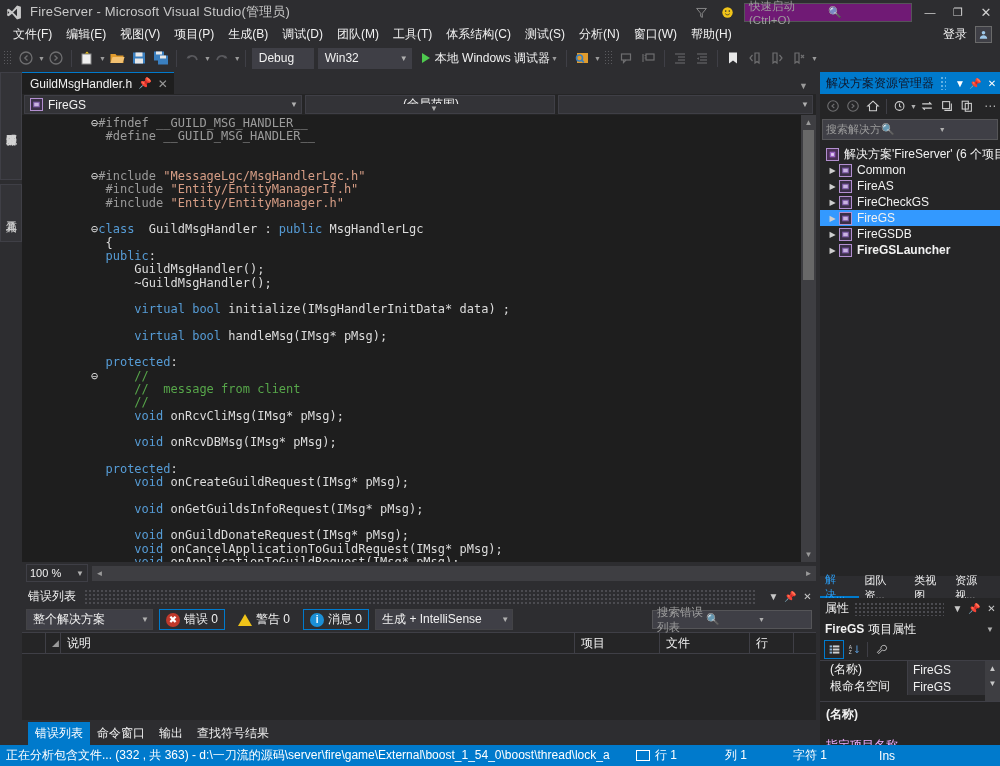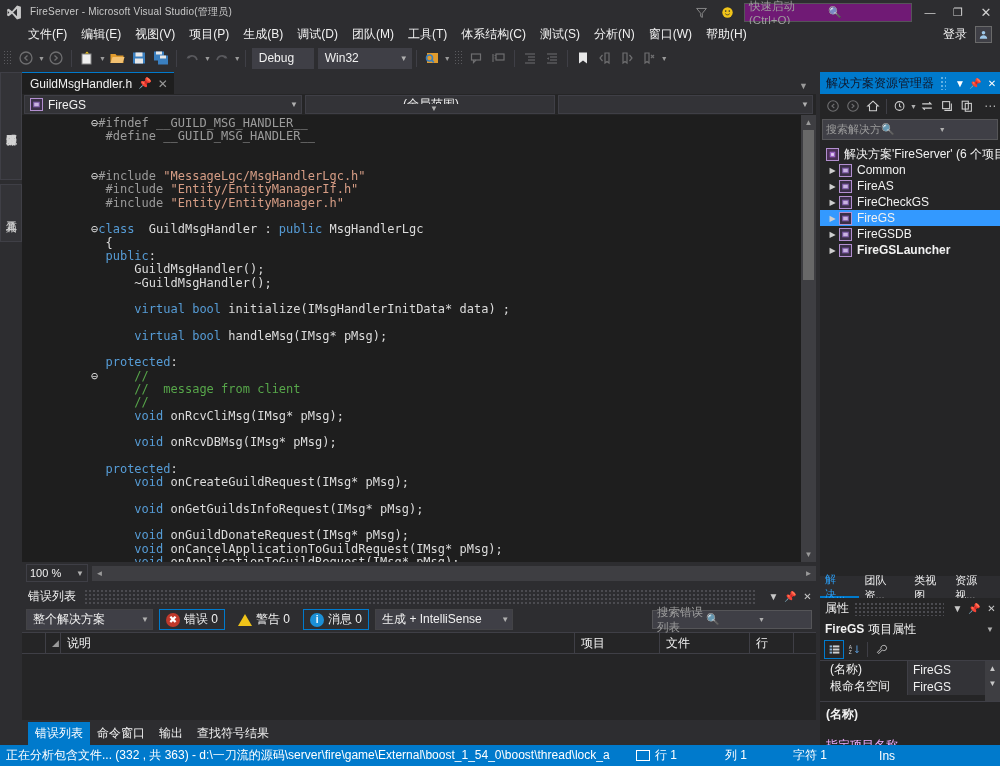--- a/index.html
+++ b/index.html
@@ -13,36 +13,36 @@
   }
   #app { position: relative; width: 1000px; height: 766px; }
 
   
   .titlebar {
     position: absolute; top: 0; left: 0; width: 1000px; height: 24px;
     background: #2d2d30; display: flex; align-items: center;
   }
   .vs-logo { width: 26px; height: 24px; display: flex; align-items: center; justify-content: center; }
   .vs-logo svg { display: block; }
-  .title-text { font-size: 10px; color: #c8c8c8; margin-left: 4px; letter-spacing: .2px; }
+  .title-text { font-size: 13px; color: #c8c8c8; margin-left: 4px; letter-spacing: .2px; }
   .title-right { margin-left: auto; display: flex; align-items: center; height: 24px; }
   .tb-icon { width: 26px; height: 24px; display: flex; align-items: center; justify-content: center; color: #9a9a9a; }
   .quicklaunch {
     width: 168px; height: 19px; background: #701a75; border: 1px solid #555558;
     display: flex; align-items: center; padding: 0 4px; margin: 0 4px;
   }
   .quicklaunch span { color: #9d9d9d; font-size: 11.5px; flex: 1; }
   .quicklaunch .ql-search { color: #c8c8c8; font-size: 11px; }
   .wbtn { width: 28px; height: 24px; display: flex; align-items: center; justify-content: center; color: #d0d0d0; font-size: 11px; }
   .wbtn.close { font-size: 13px; }
 
   
   .menubar {
     position: absolute; top: 24px; left: 0; width: 1000px; height: 21px;
-    background: #2d2d30; display: flex; align-items: center; padding-left: 21px;
+    background: #2d2d30; display: flex; align-items: center; padding-left: 6px;
   }
   .menu-item { padding: 2px 7px; font-size: 12px; color: #f1f1f1; white-space: nowrap; }
   .menubar .right { margin-left: auto; display: flex; align-items: center; padding-right: 4px; }
   .signin { font-size: 12px; color: #f1f1f1; padding: 0 8px; }
   .acct-box { width: 17px; height: 17px; border: 1px solid #6a6a6a; background: #3f3f46;
               display: flex; align-items: center; justify-content: center; margin-right: 4px;}
 
   
   .toolbar {
     position: absolute; top: 45px; left: 0; width: 1000px; height: 26px;
@@ -332,20 +332,25 @@
     <div class="caretmini">▼</div>
     <div class="sep"></div>
     <div class="combo" style="width:62px;margin-left:2px;gap:16px;">
       <span class="cv">Debug</span>
       <span class="ca">▼</span>
     </div>
     <div class="combo" style="width:94px;margin-left:4px;">
       <span class="cv">Win32</span>
       <span class="ca">▼</span>
     </div>
+    <div class="runbtn" style="margin-left:6px;">
+      <div class="tri"></div>
+      <span>本地 Windows 调试器</span>
+      <span class="caretmini">▼</span>
+    </div>
     <div class="sep"></div>
     <div class="tbtn">
       <svg width="16" height="16" viewBox="0 0 16 16">
           <rect x="3" y="3" width="11" height="10" fill="#e09b2d"></rect>
           <circle cx="5.5" cy="8" r="3" fill="none" stroke="#3a7fbf" stroke-width="1.6"></circle>
           <path d="M7.6 10.2 9.8 12.4" stroke="#3a7fbf" stroke-width="1.8"></path>
         </svg>
     </div>
     <div class="caretmini">▼</div>
     <div class="grip"></div>

